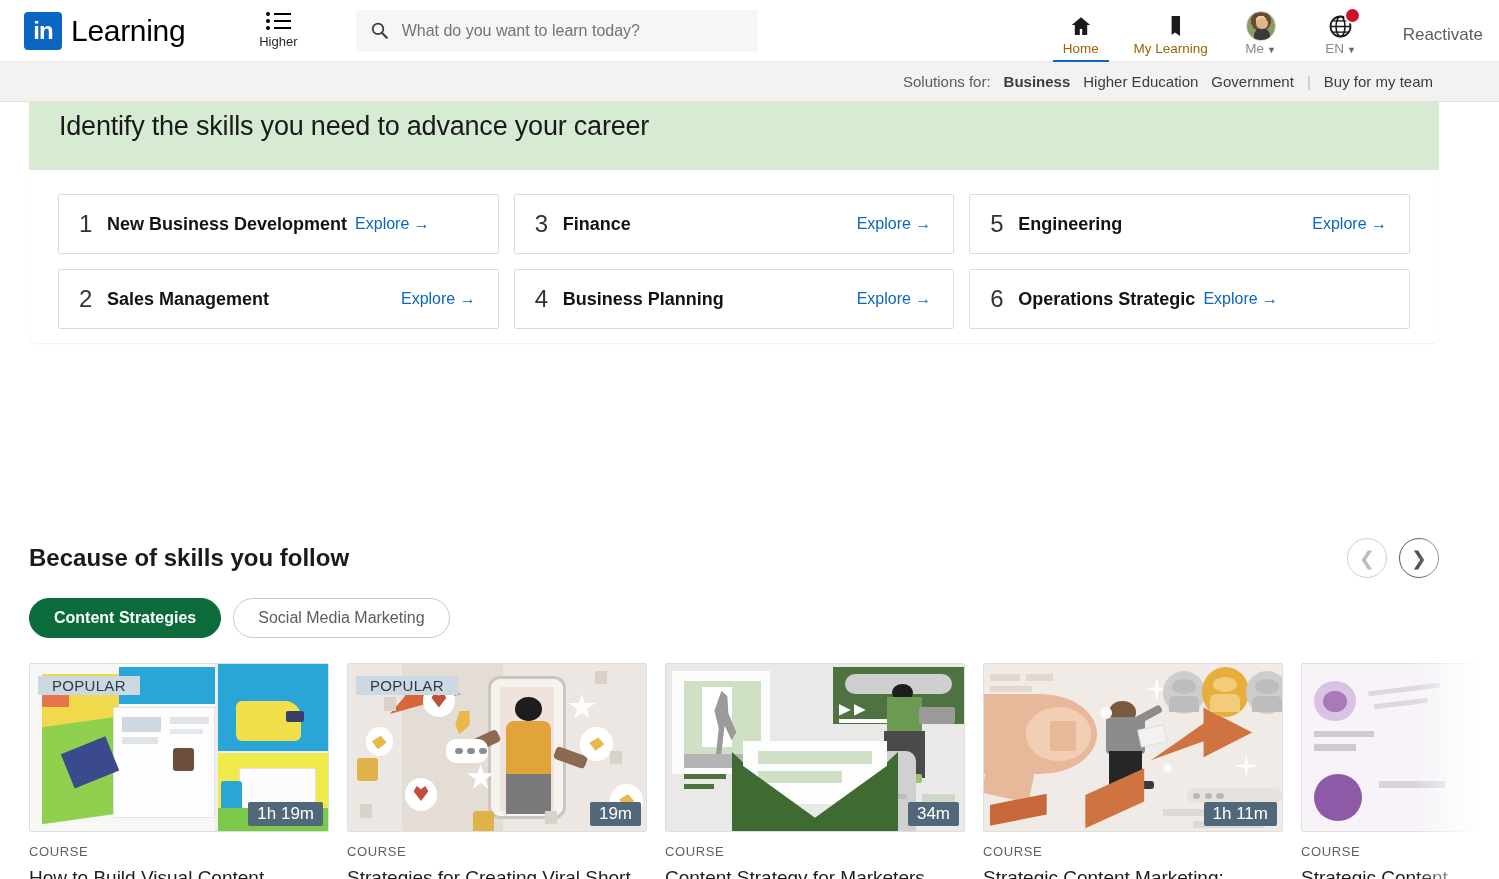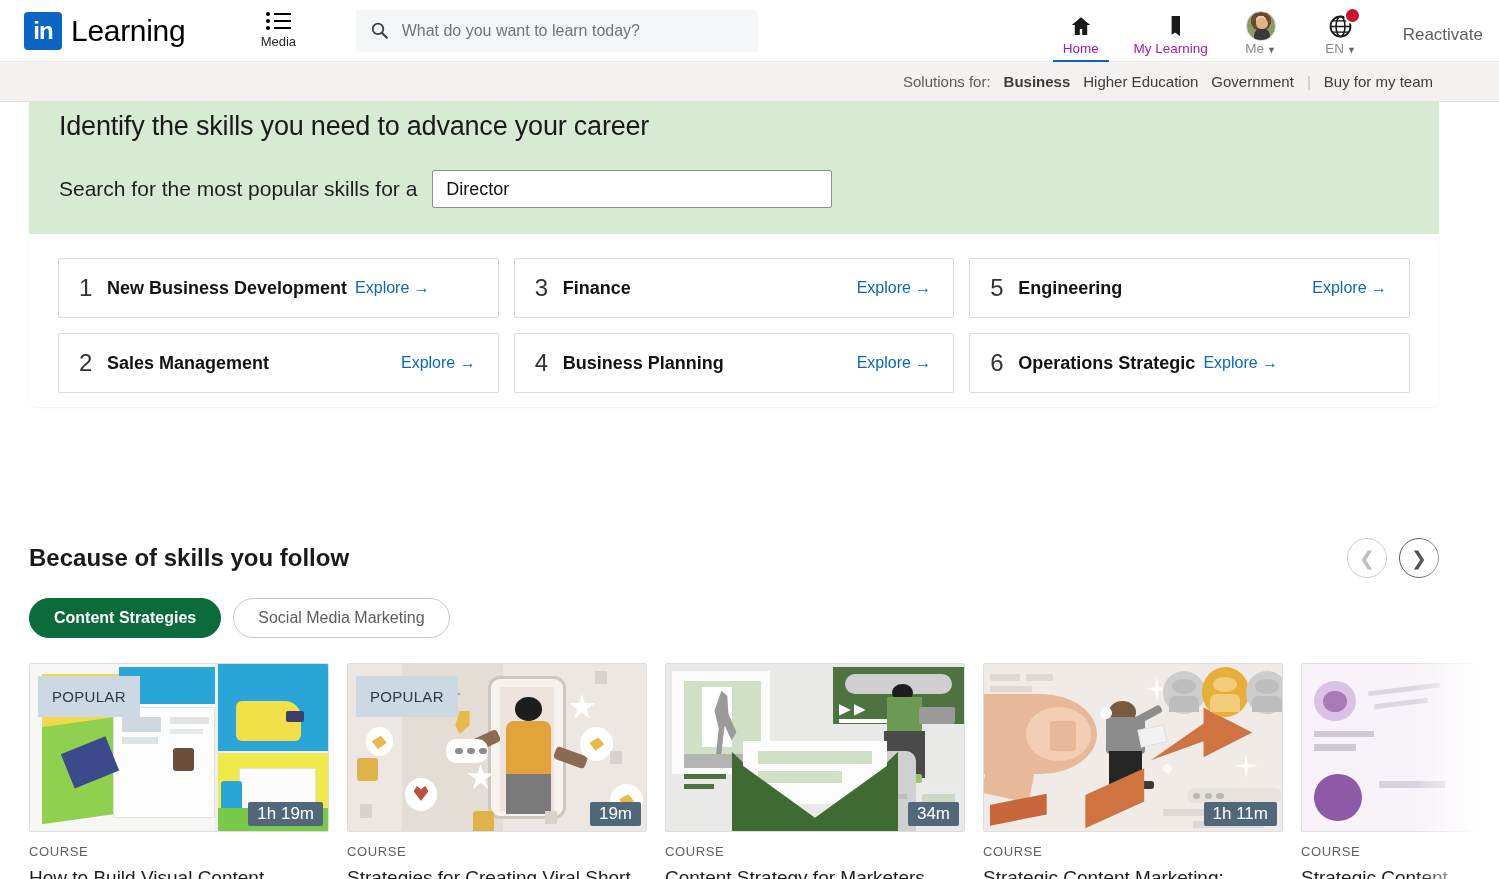--- a/index.html
+++ b/index.html
@@ -76,21 +76,21 @@
   }
   .navitem {
     width: 80px;
     display: flex; flex-direction: column; align-items: center;
     cursor: pointer;
     position: relative;
     padding-bottom: 6px;
   }
   .navitem.wide { width: 100px; }
   .navitem .glyph { height: 27px; display: flex; align-items: center; justify-content: center; }
-  .navitem .ntext { font-size: 13.5px; color: #a21caf; margin-top: 1px; }
+  .navitem .ntext { font-size: 13.5px; color: #a16207; margin-top: 1px; }
   .navitem .ntext.muted { color: #8a8a8a; }
   .underline {
     position: absolute; bottom: 0; left: 12px; right: 12px;
     height: 2px; background: #0a66c2;
   }
   .avatar {
     width: 30px; height: 30px; border-radius: 50%;
     background: radial-gradient(circle at 50% 32%, #f0c9a5 0 22%, #6b4a2f 23% 42%, #8a9b63 43% 100%);
     border: 1px solid #d0d0d0;
     position: relative; overflow: hidden;
@@ -231,21 +231,21 @@
   .thumb {
     width: 300px; height: 169px;
     border: 1px solid #dedede;
     border-radius: 2px;
     position: relative; overflow: hidden;
     background: #eee;
   }
   .badge-popular {
     position: absolute; left: 8px; top: 12px;
     background: #ccd9e3; color: #2c3b47;
-    font-size: 15px; padding: 12px 14px;
+    font-size: 15px; padding: 1px 14px;
     z-index: 6; letter-spacing: 0.3px;
   }
   .badge-dur {
     position: absolute; right: 5px; bottom: 5px;
     background: #51677a; color: #fff;
     font-size: 17px; padding: 2px 9px;
     border-radius: 2px; z-index: 6;
   }
   .ctype { font-size: 13px; color: #5f5f5f; margin-top: 12px; letter-spacing: 0.6px; }
   .ctitle {
@@ -284,21 +284,21 @@
         </div>
       <div class="browse-row">
           <div class="browse-dot"></div>
           <div class="browse-bar"></div>
         </div>
       <div class="browse-row">
           <div class="browse-dot"></div>
           <div class="browse-bar"></div>
         </div>
     </div>
-    <div class="browse-label">Media</div>
+    <div class="browse-label">Higher</div>
   </div>
 
   <div class="searchwrap">
     <svg width="21" height="21" viewBox="0 0 24 24">
       <circle cx="10" cy="10" r="6.6" fill="none" stroke="#3b3b3b" stroke-width="2.2"></circle>
       <line x1="14.8" y1="14.8" x2="21" y2="21" stroke="#3b3b3b" stroke-width="2.6" stroke-linecap="round"></line>
     </svg>
     <input class="search-input" value="" placeholder="What do you want to learn today?" style="">
   </div>
 
@@ -359,24 +359,20 @@
   <span class="sol-link">Government</span>
   <span class="sol-sep">|</span>
   <span class="sol-link">Buy for my team</span>
 </div>
 
 <div class="page">
 
   <div class="panel">
     <div class="greenband">
       <div class="band-title">Identify the skills you need to advance your career</div>
-      <div class="band-row">
-        <span class="band-text">Search for the most popular skills for a</span>
-        <input class="role-input" value="Director" style="">
-      </div>
     </div>
 
     <div class="skillgrid">
       <div class="skillcard tight">
         <span class="sk-num">1</span>
         <span class="sk-name">New Business Development</span>
         <span class="sk-explore">Explore →</span>
       </div>
       <div class="skillcard">
         <span class="sk-num">3</span>

